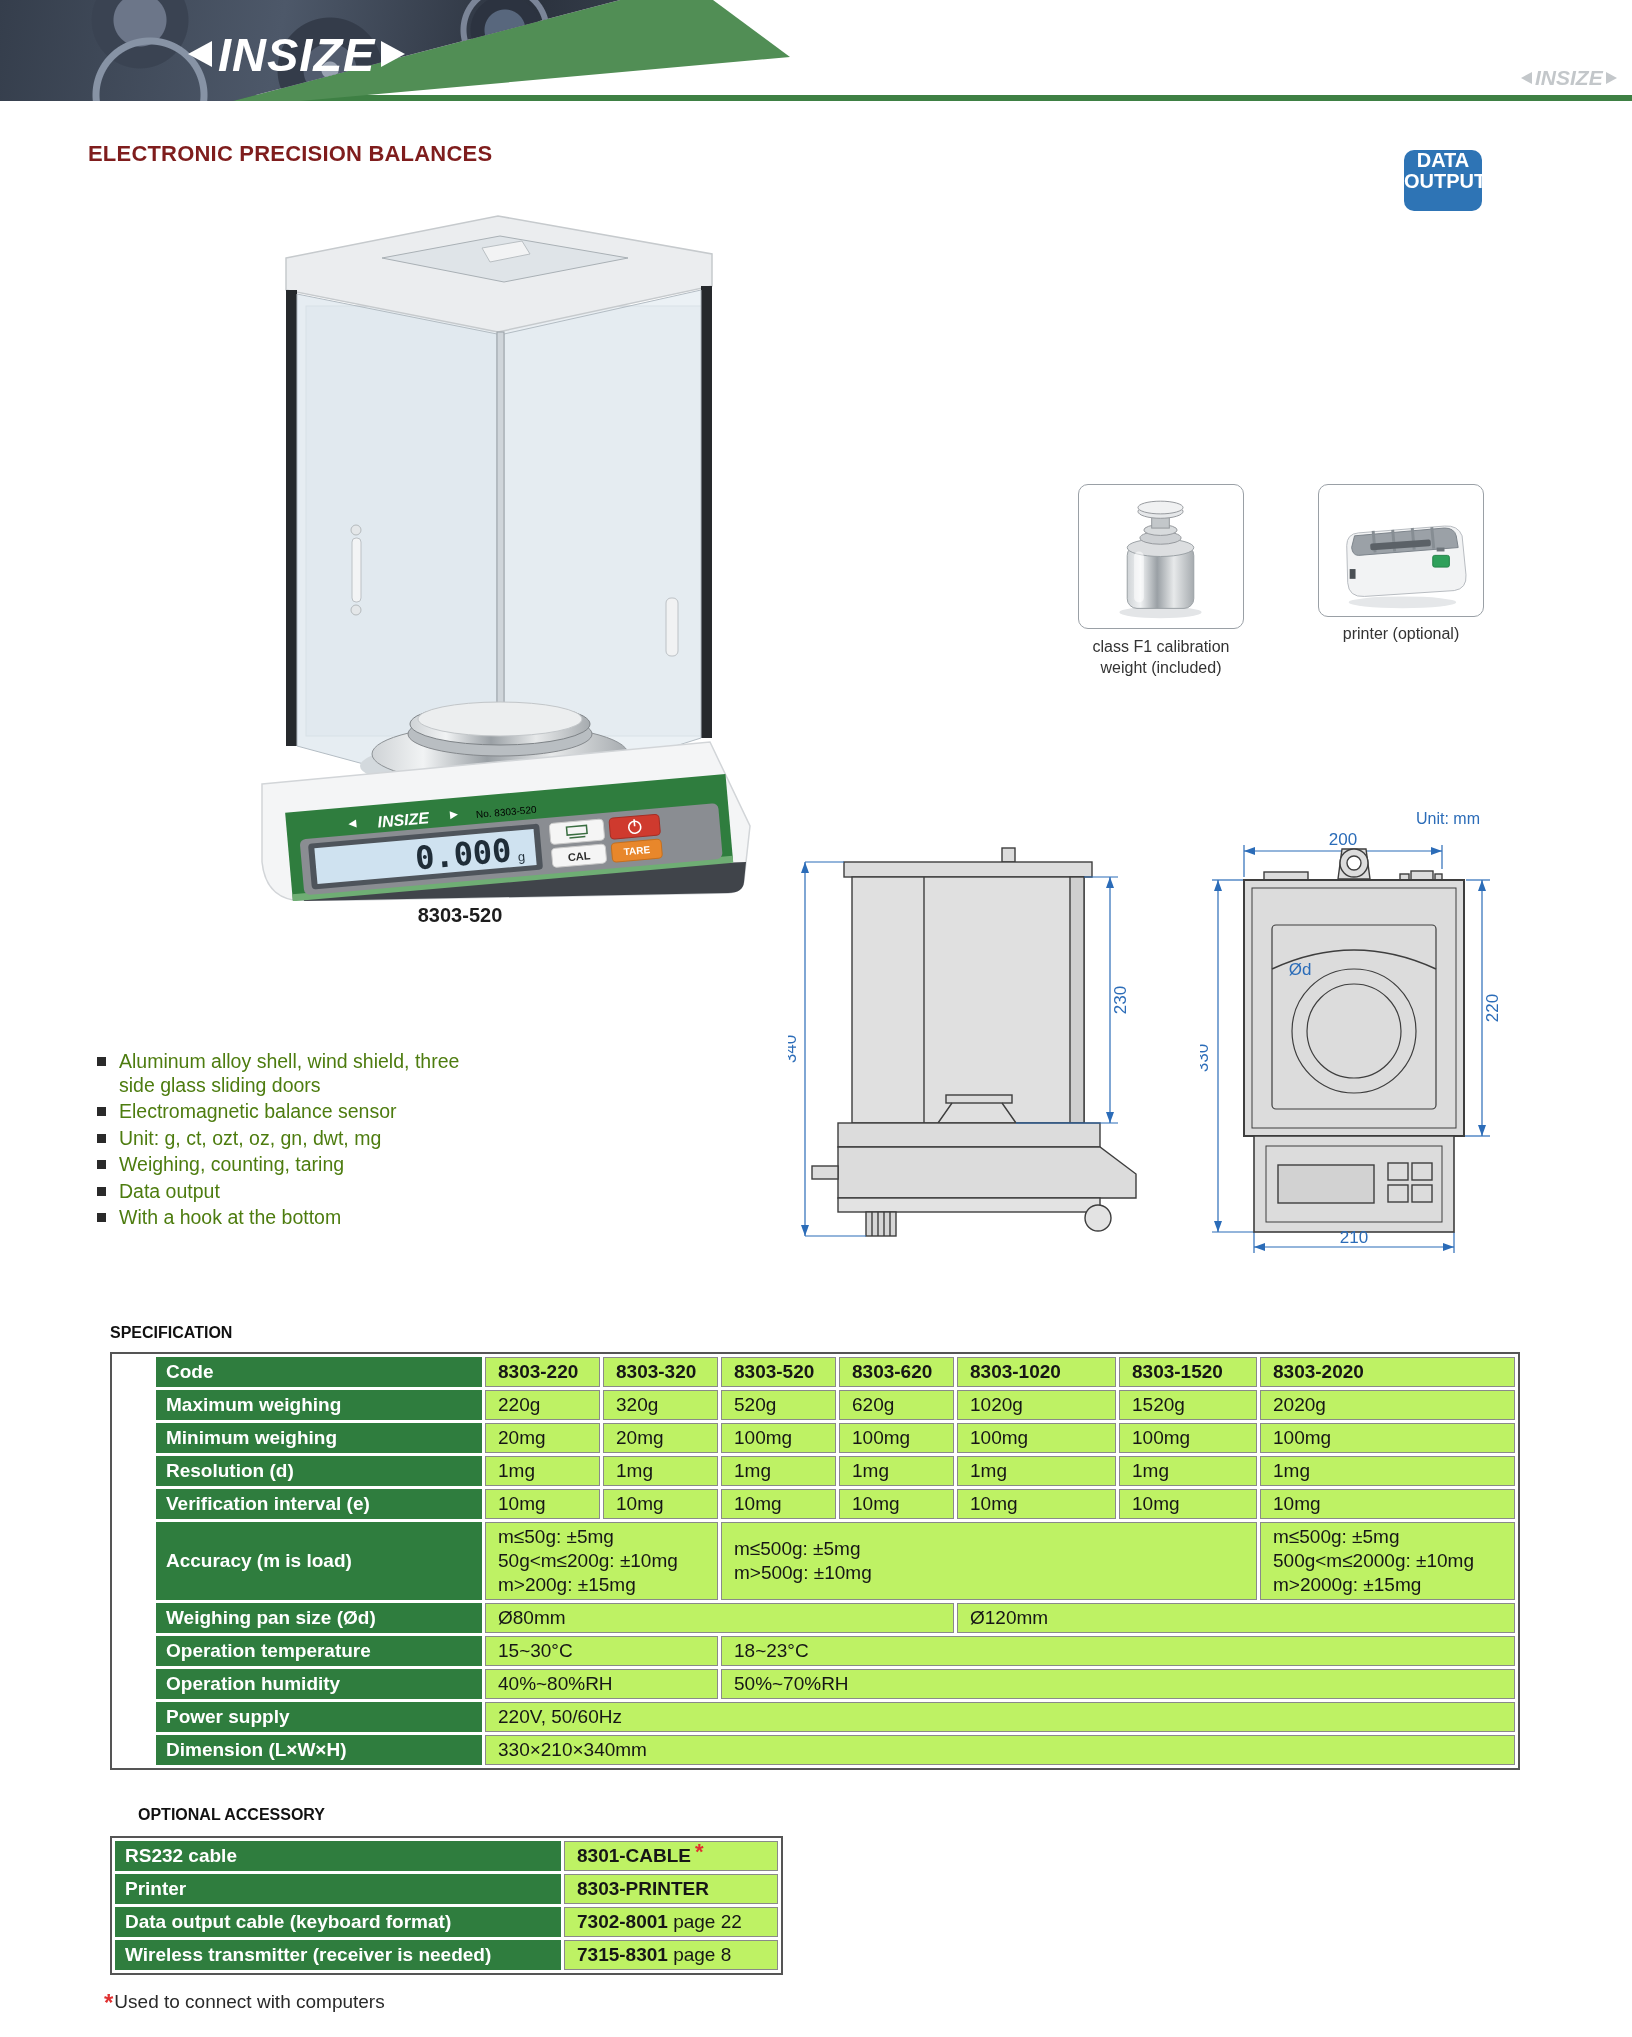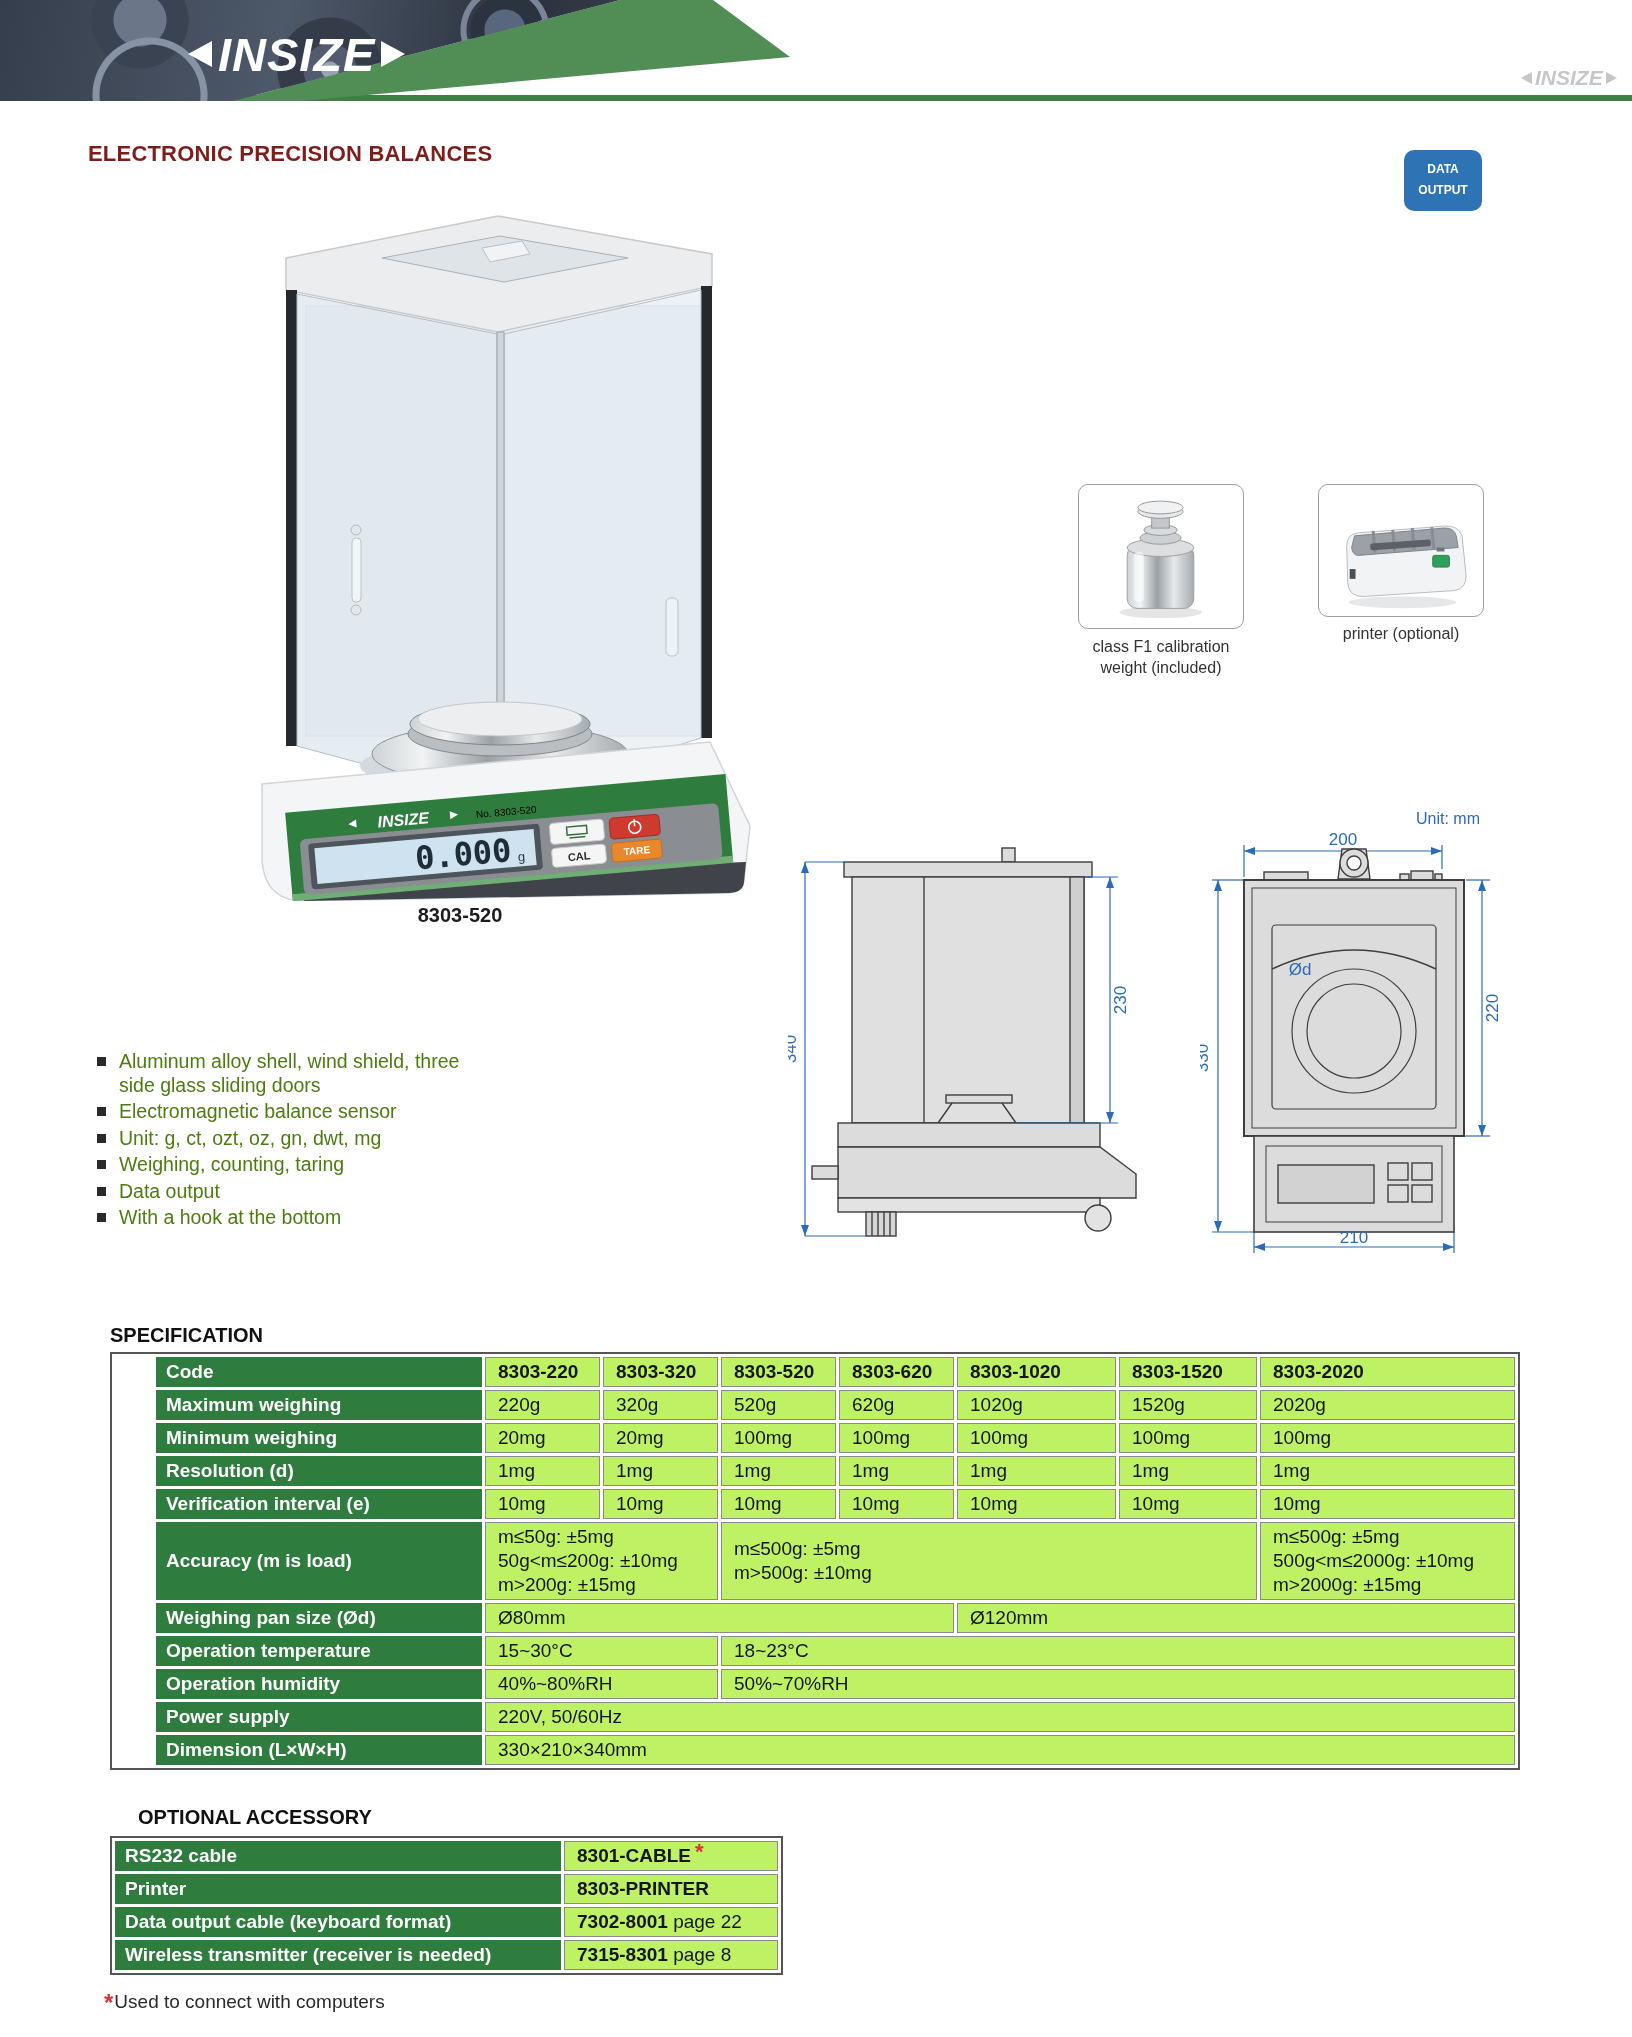--- a/index.html
+++ b/index.html
@@ -28,21 +28,21 @@
   .logo-white .tri-l { border-top:13px solid transparent; border-bottom:13px solid transparent; border-right:24px solid #fff; }
   .logo-white .tri-r { border-top:13px solid transparent; border-bottom:13px solid transparent; border-left:24px solid #fff; }
   .logo-gray { position:absolute; left:1521px; top:63px; height:30px; }
   .logo-gray .txt { color:#c3c7ca; font-size:21px; padding:0 3px; }
   .logo-gray .tri-l { border-top:6px solid transparent; border-bottom:6px solid transparent; border-right:11px solid #c3c7ca; }
   .logo-gray .tri-r { border-top:6px solid transparent; border-bottom:6px solid transparent; border-left:11px solid #c3c7ca; }
 
   
   .page-title { position:absolute; left:88px; top:141px; font-size:22px; font-weight:800; color:#7f1d1d; letter-spacing:0.2px; }
   .badge { position:absolute; left:1404px; top:150px; width:78px; height:61px; background:#2E74B5; border-radius:10px;
-    color:#fff; text-align:center; font-weight:bold; font-size:12px; line-height:21px; padding-top:9px; }
+    color:#fff; text-align:center; font-weight:bold; font-size:20px; line-height:21px; }
 
   
   .balance-svg { position:absolute; left:200px; top:186px; }
   .model-label { position:absolute; left:360px; top:904px; width:200px; text-align:center; font-size:20px; font-weight:bold; color:#1d1d1d; }
   .acc-box { position:absolute; border:1.5px solid #9aa0a6; border-radius:10px; background:#fff; }
   .box-weight { left:1078px; top:484px; width:166px; height:145px; }
   .box-printer { left:1318px; top:484px; width:166px; height:133px; }
   .caption { position:absolute; text-align:center; font-size:16px; color:#333; line-height:21px; }
   .cap-weight { left:1056px; top:636px; width:210px; }
   .cap-printer { left:1296px; top:623px; width:210px; }
@@ -53,21 +53,21 @@
   .side-svg { position:absolute; left:788px; top:842px; }
   .front-svg { position:absolute; left:1200px; top:833px; }
   .dim { fill:#2B6CB8; font-size:17px; }
 
   
   .features { position:absolute; left:95px; top:1050px; width:368px; list-style:none; }
   .features li { position:relative; padding-left:24px; font-size:19.5px; line-height:23.5px; color:#4d7c0f; margin-bottom:3px; }
   .features li .sq { position:absolute; left:2px; top:7px; width:9px; height:9px; background:#2a2a2a; }
 
   
-  .tbl-heading { position:absolute; font-size:20px; font-weight:800; color:#111; }
+  .tbl-heading { position:absolute; font-size:16px; font-weight:800; color:#111; }
   .h-spec { left:110px; top:1324px; }
   .h-acc  { left:110px; top:1806px;margin-left:28px; }
   table.cat { position:absolute; border-collapse:separate; border-spacing:3px; background:#fff; border:2px solid #555; table-layout:fixed; }
   .t-spec { left:110px; top:1352px; width:1365px;padding-left:41px; }
   .t-acc  { left:110px; top:1836px; width:669px; }
   table.cat td { font-size:19px; line-height:24px; height:28px; vertical-align:middle; }
   td.g { background:#2F7D3E; color:#fff; font-weight:bold; padding:2px 10px; }
   td.d { background:#bef264; color:#161616; padding:2px 12px; border:1px solid #8a8a8a; }
   td.d.b { font-weight:bold; }
   td.pre { white-space:pre-line; }

